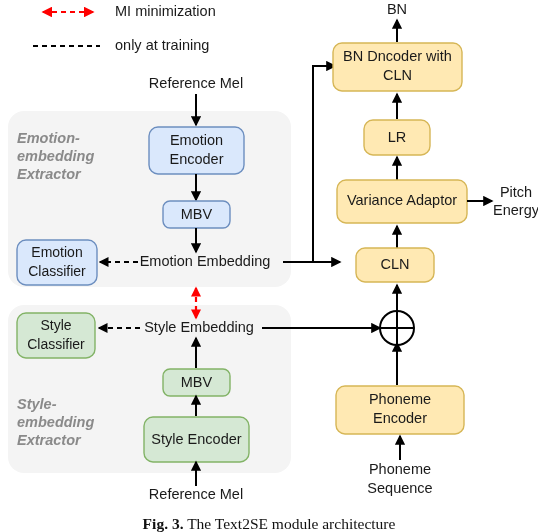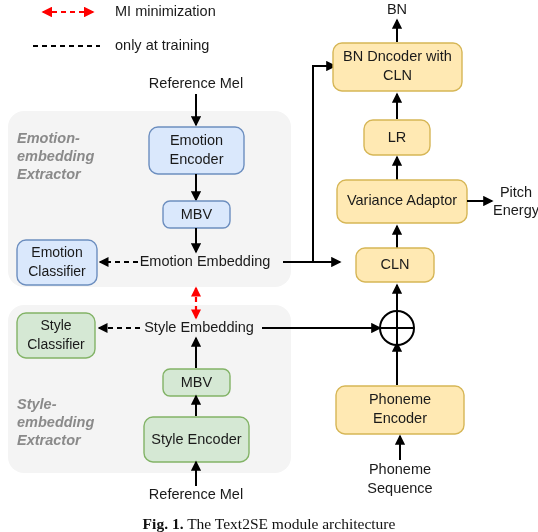--- a/index.html
+++ b/index.html
@@ -278,17 +278,17 @@
       <text class="node-label" x="400" y="419">Encoder</text>
     </g>
 
     <line class="flow-line" x1="400" y1="460" x2="400" y2="436" marker-end="url(#arrow-black)"></line>
     <text class="io-label" x="400" y="470">Phoneme</text>
     <text class="io-label" x="400" y="489">Sequence</text>
 
   </svg>
 
   <div class="caption">
-    <b>Fig. 1.</b>
+    <b>Fig. 3.</b>
     <span>The Text2SE module architecture</span>
   </div>
 
 </div>
 
 </body></html>

